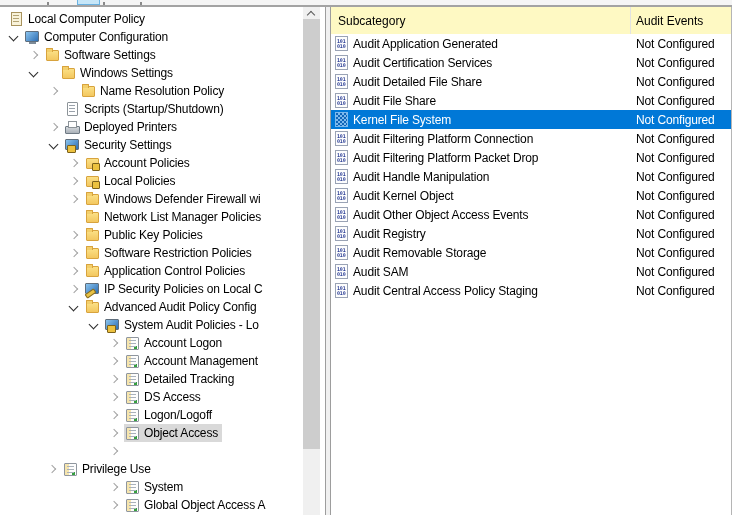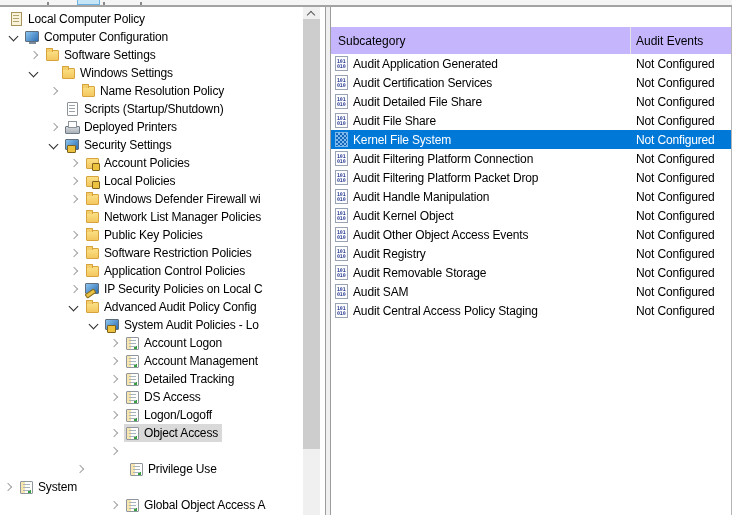--- a/index.html
+++ b/index.html
@@ -67,21 +67,21 @@
       box-shadow:3px 4px 0 -2px #35a040;}
 
   
   .vscroll{position:absolute;top:0;right:5px;width:17px;bottom:0;background:#f0f0f0;z-index:5;}
   .sb-up{height:12px;position:relative;}
   .sb-up::before{content:"";position:absolute;left:5px;top:5px;width:5px;height:5px;
       border-left:1.4px solid #5a5a5a;border-top:1.4px solid #5a5a5a;transform:rotate(45deg);}
   .sb-thumb{position:absolute;top:12px;left:0;width:17px;height:430px;background:#cdcdcd;}
 
   
-  .list-header{display:flex;height:27px;background:#c4b5fd;margin-top:20px;}
+  .list-header{display:flex;height:27px;background:#fef9c3;}
   .hcol1{width:300px;flex:none;box-sizing:border-box;padding-left:7px;display:flex;align-items:center;
          border-right:1px solid #e2e2e2;}
   .hcol2{width:144px;flex:none;box-sizing:border-box;padding-left:5px;display:flex;align-items:center;
          border-right:1px solid #e2e2e2;}
   .hfill{flex:1;}
   .list-row{display:flex;height:19px;align-items:center;letter-spacing:-0.15px;}
   .list-row .cell1{width:300px;flex:none;box-sizing:border-box;display:flex;align-items:center;
                    padding-left:4px;overflow:hidden;white-space:nowrap;}
   .list-row .cell2{padding-left:5px;white-space:nowrap;}
   .list-row.selected{background:#0078d7;color:#fff;}
@@ -275,28 +275,28 @@
           <div class="tree-row" style="padding-left: 106px;">
     <span class="expander collapsed"></span>
     <span class="tree-sel selected">
               <span class="tree-icon audit-category-icon"></span>
               <span class="tree-label">Object Access</span>
             </span>
   </div>
           <div class="tree-row" style="padding-left: 106px;">
     <span class="expander collapsed"></span>
   </div>
-          <div class="tree-row" style="padding-left: 72px; gap: 38px;">
+          <div class="tree-row" style="padding-left: 44px;">
     <span class="expander collapsed"></span>
     <span class="tree-sel">
               <span class="tree-icon audit-category-icon"></span>
               <span class="tree-label">Privilege Use</span>
             </span>
   </div>
-          <div class="tree-row" style="">
+          <div class="tree-row" style="padding-left: 106px;">
     <span class="expander collapsed"></span>
     <span class="tree-sel">
               <span class="tree-icon audit-category-icon"></span>
               <span class="tree-label">System</span>
             </span>
   </div>
           <div class="tree-row" style="padding-left: 106px;">
     <span class="expander collapsed"></span>
     <span class="tree-sel">
               <span class="tree-icon audit-category-icon"></span>

